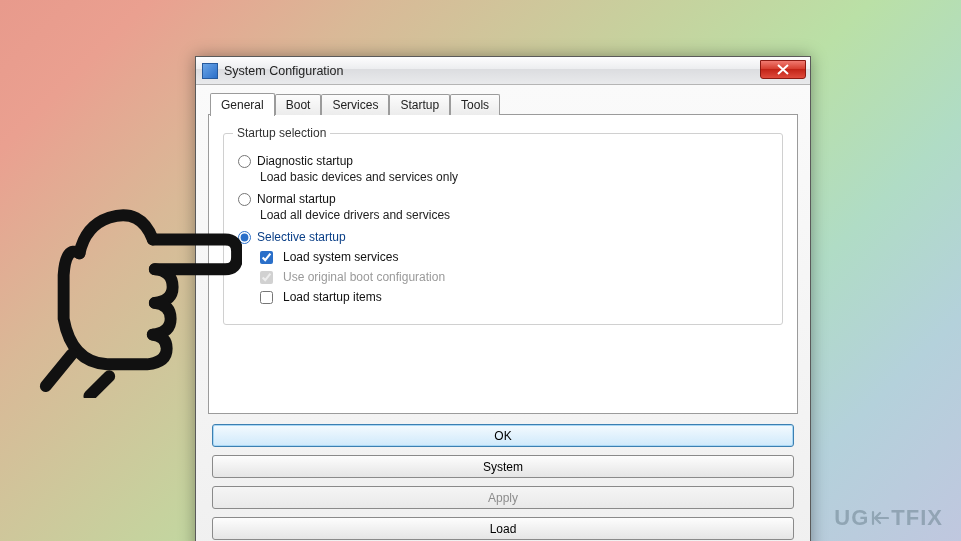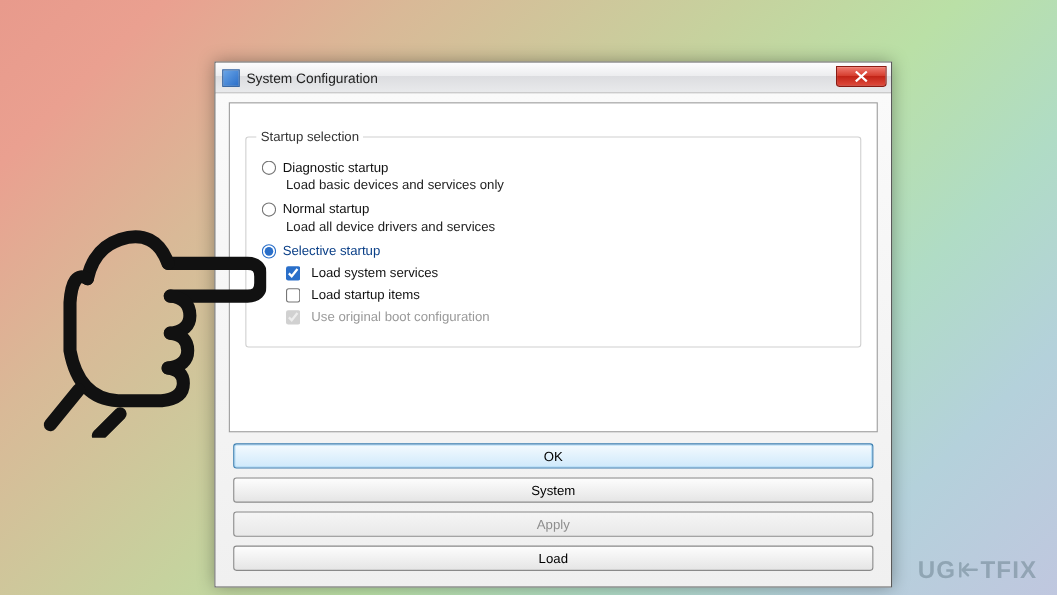--- a/index.html
+++ b/index.html
@@ -96,21 +96,21 @@
     padding:10px 14px 14px 14px;
     position:relative;
     z-index:1;
     min-height:300px;
   }
 
   
   .groupbox {
     border:1px solid #d0d0d0;
     border-radius:3px;
-    margin-top:20px;
+    margin-top:8px;
     padding:12px 24px 16px 14px;
     position:relative;
   }
   .groupbox .legend {
     position:absolute;
     top:-8px; left:9px;
     background:#fff;
     padding:0 4px;
     font-size:12px;
     color:#333;
@@ -190,20 +190,27 @@
     <span class="title">System Configuration</span>
     <div class="close-btn" title="Close">
       <svg viewBox="0 0 12 11">
         <path d="M1 1 L11 10 M11 1 L1 10" stroke="#fff" stroke-width="2"></path>
       </svg>
     </div>
   </div>
 
   <div class="client">
 
+    <div class="tabstrip">
+      <div class="tab active">General</div>
+      <div class="tab">Boot</div>
+      <div class="tab">Services</div>
+      <div class="tab">Startup</div>
+      <div class="tab">Tools</div>
+    </div>
 
     <div class="tabpanel">
       <div class="groupbox">
         <span class="legend">Startup selection</span>
 
         <div class="opt">
           <label>
             <input type="radio" name="ss" style="">
             <span>Diagnostic startup</span>
           </label>
@@ -224,31 +231,31 @@
             <span class="radio-selected">Selective startup</span>
           </label>
 
           <div class="sub">
             <label>
               <input type="checkbox" checked="" style="">
               <span>Load system services</span>
             </label>
           </div>
 
+          <div class="sub disabled">
+            <label>
+              <input type="checkbox" checked="" disabled="" style="">
+              <span>Use original boot configuration</span>
+            </label>
+          </div>
+
           <div class="sub">
             <label>
               <input type="checkbox" style="">
               <span>Load startup items</span>
-            </label>
-          </div>
-
-          <div class="sub disabled">
-            <label>
-              <input type="checkbox" checked="" disabled="" style="">
-              <span>Use original boot configuration</span>
             </label>
           </div>
         </div>
       </div>
     </div>
 
     <div class="dlg-buttons">
       <button class="btn default">OK</button>
       <button class="btn">System</button>
       <button class="btn disabled">Apply</button>

